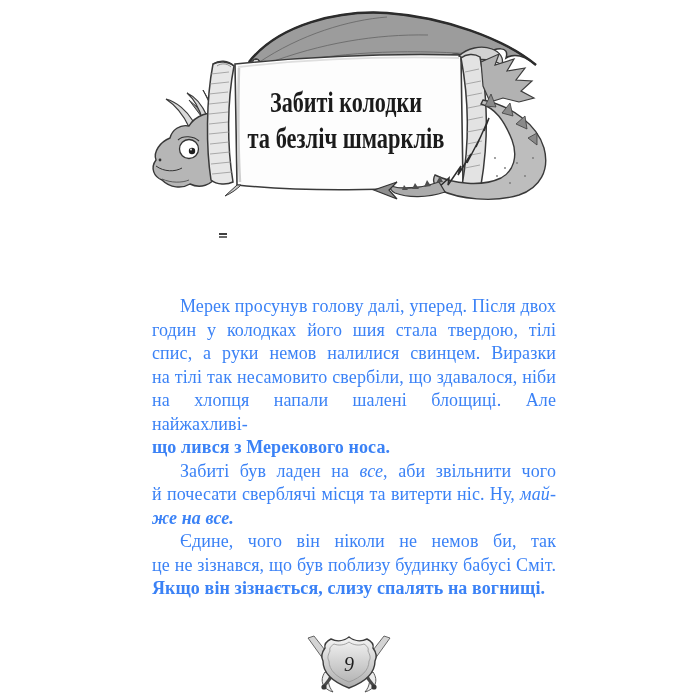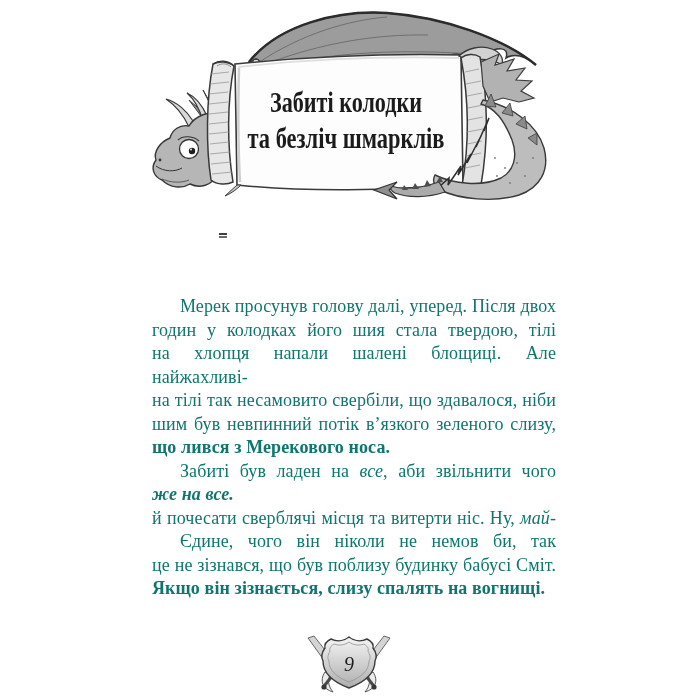--- a/index.html
+++ b/index.html
@@ -6,21 +6,21 @@
   .page{position:relative;width:559px;height:700px;background:#ffffff;overflow:hidden;
         font-family:"Liberation Serif",serif;}
   
   .banner-svg{position:absolute;left:145px;top:8px;width:420px;height:205px;}
   .banner-svg text{font-family:"Liberation Serif",serif;font-weight:bold;fill:#1b1b1b;}
   
   .smudge{position:absolute;left:219px;top:233px;width:8px;height:5px;
           background:linear-gradient(#3f3f3f 38%,#ffffff 38%,#ffffff 58%,#6a6a6a 58%);}
   
   .body-text{position:absolute;left:152px;top:295px;width:404px;
-             font-size:18px;line-height:23.5px;color:#0f766e;letter-spacing:0.1px;}
+             font-size:18px;line-height:23.5px;color:#3b82f6;letter-spacing:0.1px;}
   .line{text-align:justify;text-align-last:justify;white-space:normal;}
   .line.last{text-align-last:left;font-weight:bold;}
   .line.indent{text-indent:28px;}
   .it{font-style:italic;}
   
   .shield-svg{position:absolute;left:301px;top:627px;width:96px;height:68px;}
   .shield-svg text{font-family:"Liberation Serif",serif;font-style:italic;fill:#1d1d1d;}
 </style>
 </head>
 <body>
@@ -108,29 +108,29 @@
       <text x="201" y="140" text-anchor="middle" font-size="30" textLength="197" lengthAdjust="spacingAndGlyphs">та безліч шмарклів</text>
     </g>
   </svg>
 
   <div class="smudge"></div>
 
   <div class="body-text">
       <div>
         <div class="line indent"><span>Мерек просунув голову далі, уперед. Після двох</span></div>
         <div class="line"><span>годин у колодках його шия стала твердою, тілі</span></div>
+        <div class="line"><span>спис, а руки немов налилися свинцем. Виразки</span></div>
+        <div class="line"><span>на тілі так несамовито свербіли, що здавалося, ніби</span></div>
         <div class="line"><span>на хлопця напали шалені блощиці. Але найжахливі-</span></div>
-        <div class="line"><span>на тілі так несамовито свербіли, що здавалося, ніби</span></div>
-        <div class="line"><span>шим був невпинний потік в’язкого зеленого слизу,</span></div>
         <div class="line last"><span>що лився з Мерекового носа.</span></div>
       </div>
       <div>
         <div class="line indent"><span>Забиті був ладен на </span><span class="it">все</span><span>, аби звільнити чого</span></div>
+        <div class="line"><span>й почесати сверблячі місця та витерти ніс. Ну, </span><span class="it">май-</span></div>
         <div class="line last"><span class="it">же на все.</span></div>
-        <div class="line"><span>й почесати сверблячі місця та витерти ніс. Ну, </span><span class="it">май-</span></div>
       </div>
       <div>
         <div class="line indent"><span>Єдине, чого він ніколи не немов би, так</span></div>
         <div class="line"><span>це не зізнався, що був поблизу будинку бабусі Сміт.</span></div>
         <div class="line last"><span>Якщо він зізнається, слизу спалять на вогнищі.</span></div>
       </div>
     </div>
 
   <svg class="shield-svg" viewBox="0 0 96 68">
     <defs>

